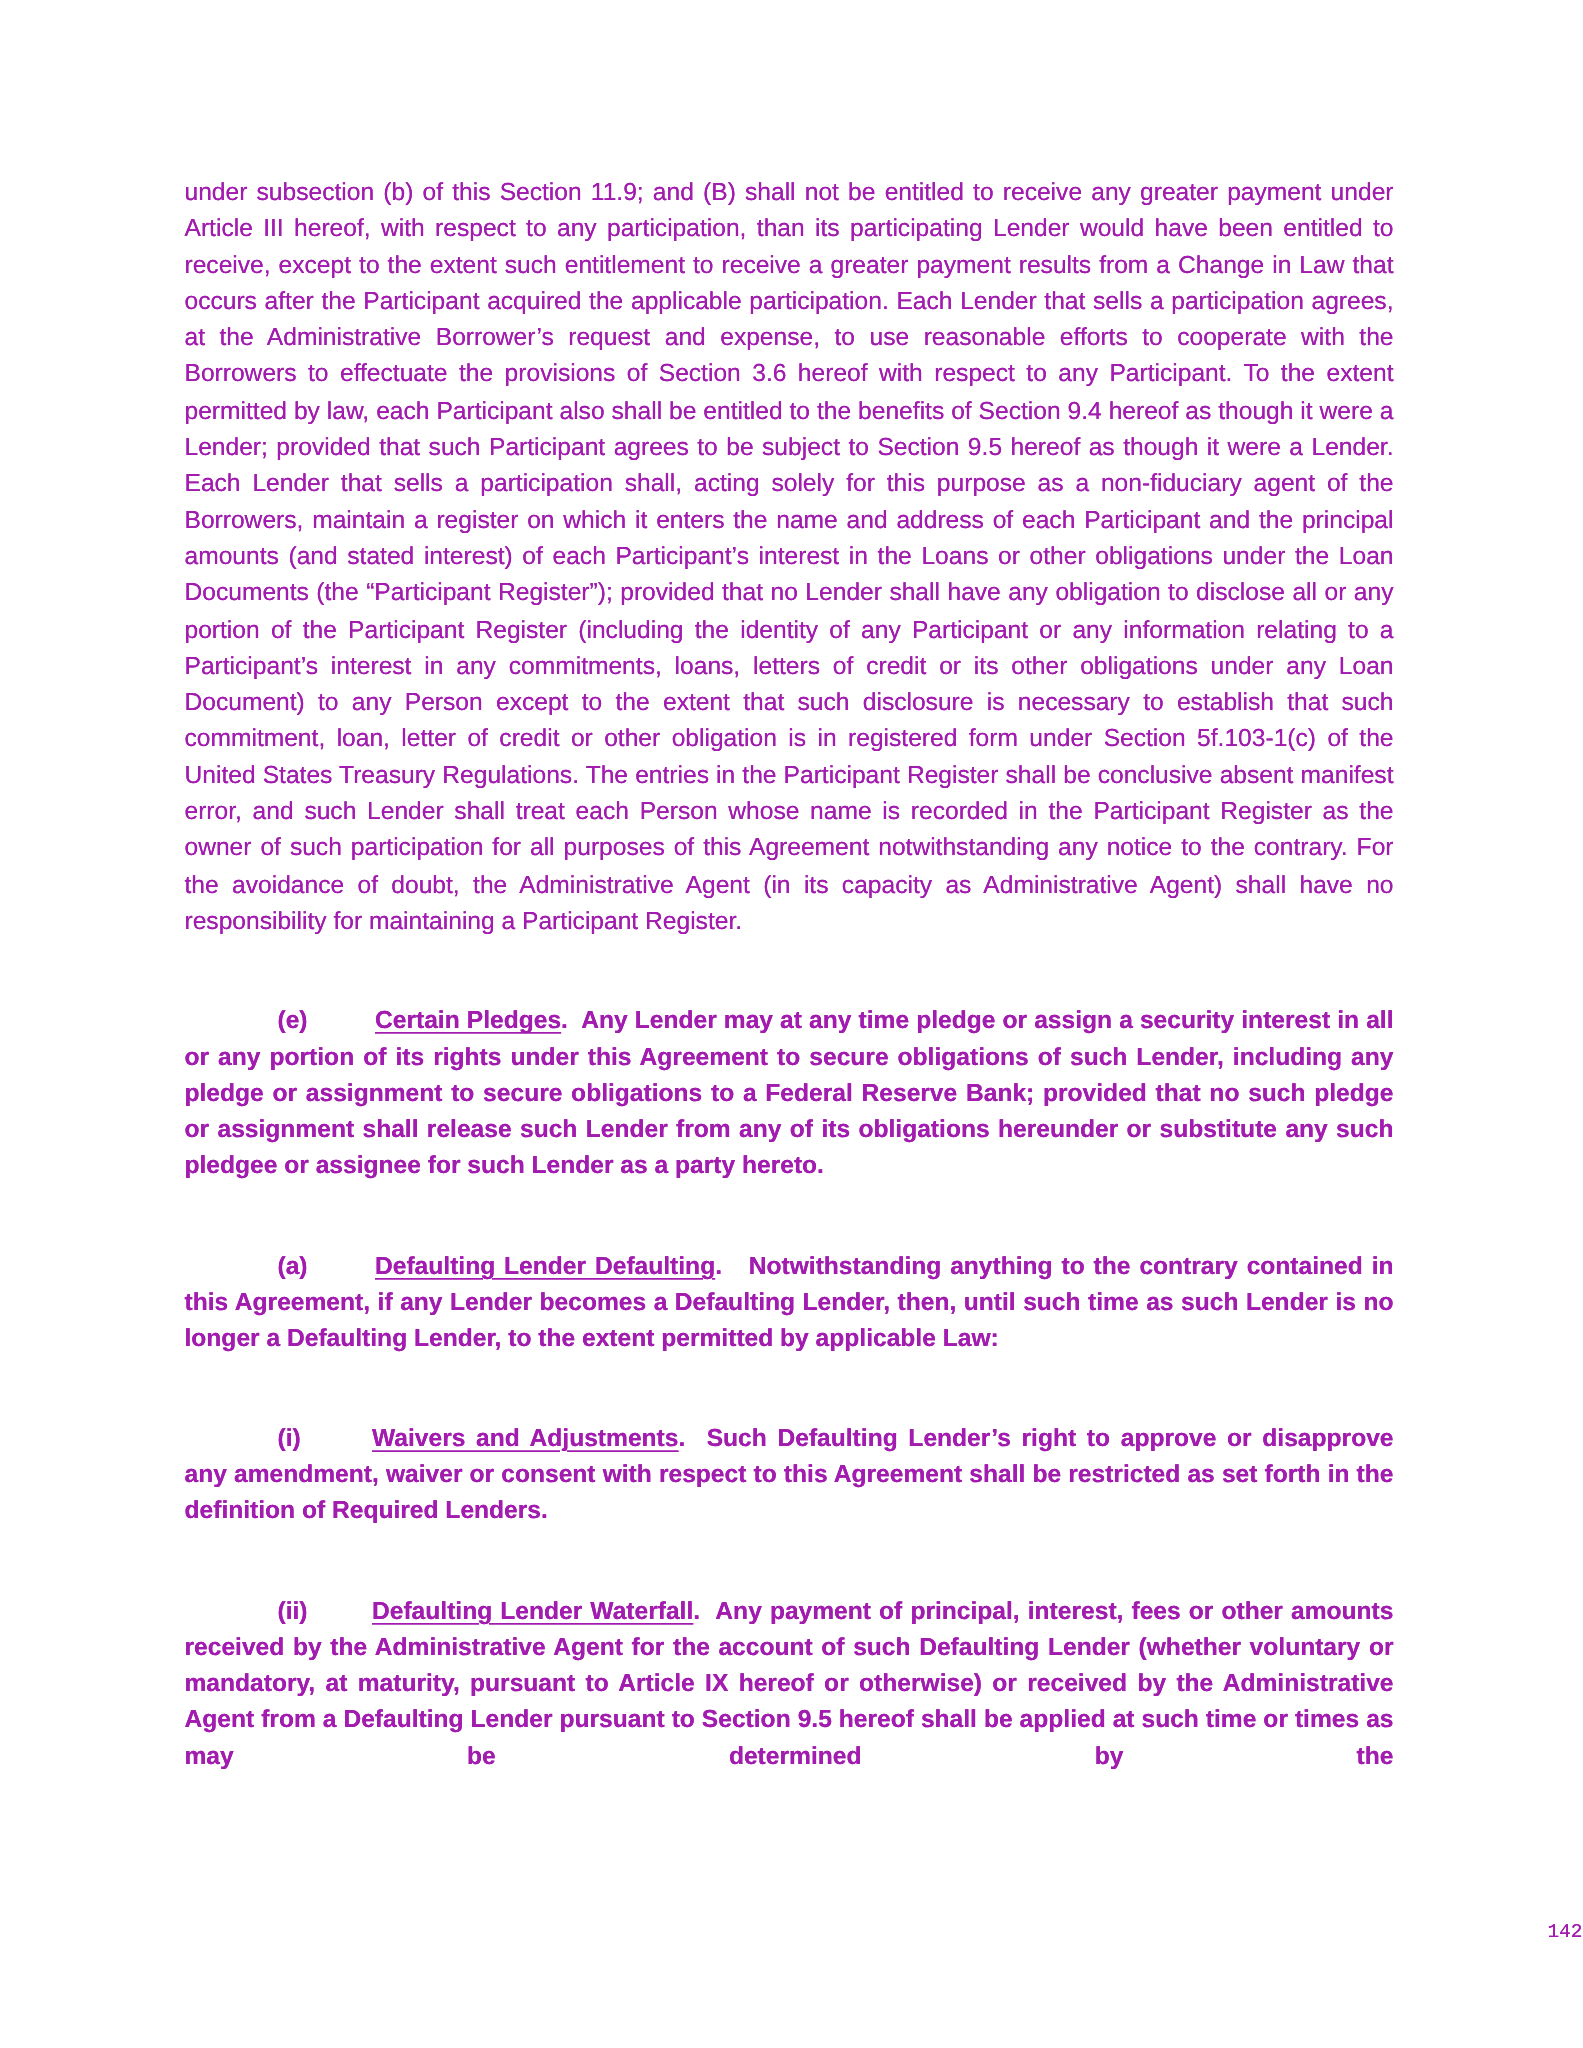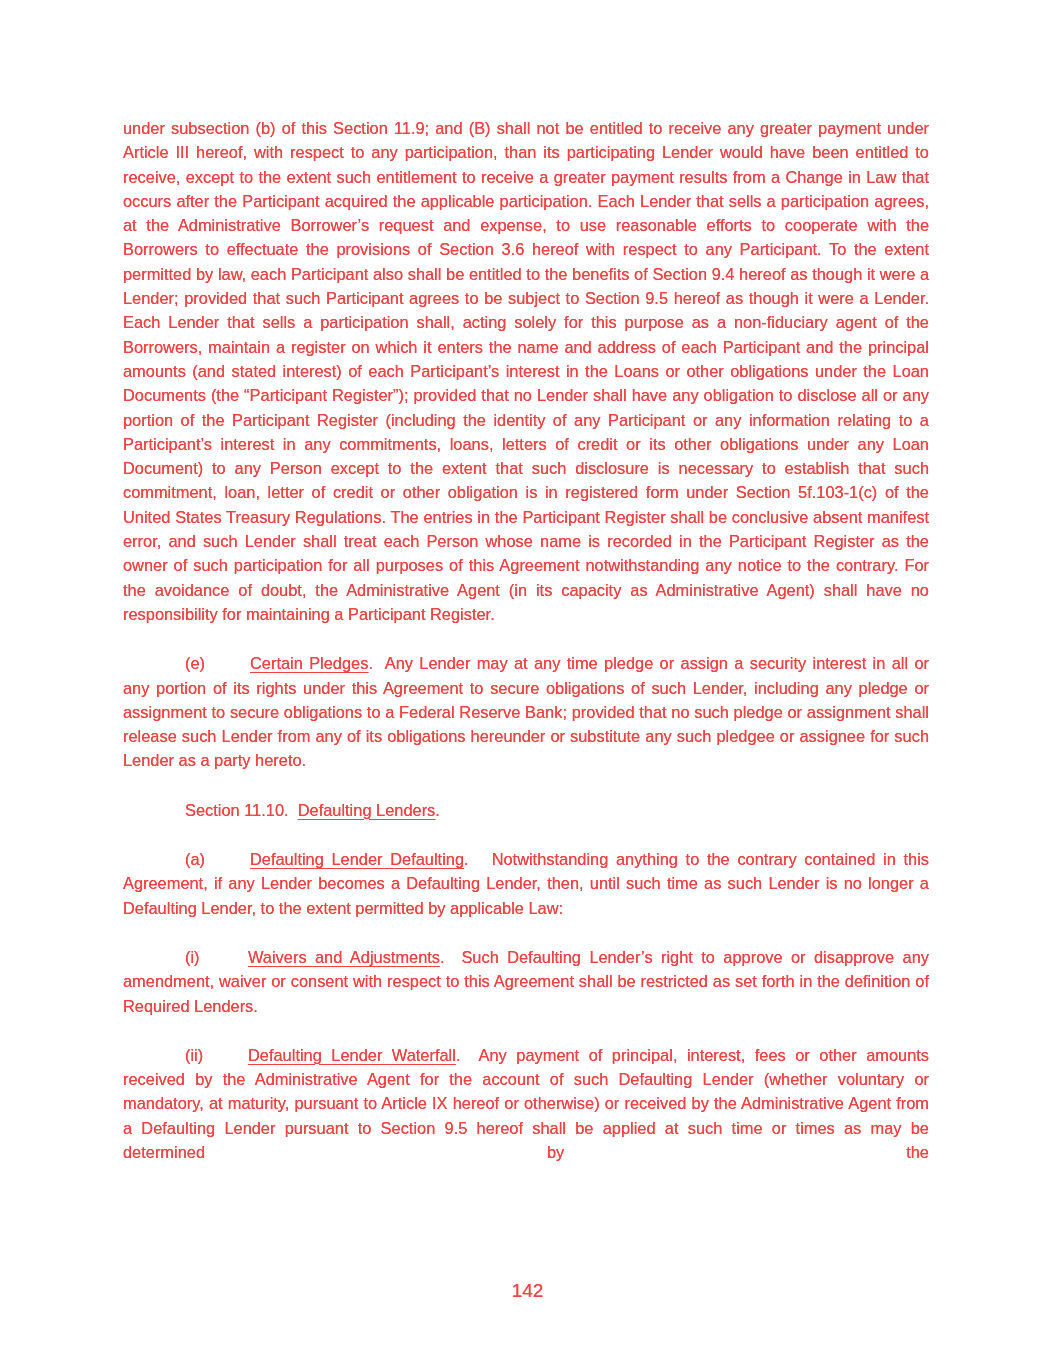--- a/index.html
+++ b/index.html
@@ -2,34 +2,34 @@
 <html><head>
 <meta charset="utf-8">
 <style>
   html, body { margin: 0; padding: 0; background: #ffffff; }
   .page {
     position: relative;
     width: 1055px;
     height: 1365px;
     background: #ffffff;
     font-family: "Liberation Sans", sans-serif;
-    color: #ef4444;
+    color: #a21caf;
     text-shadow: 0 0 0.35px currentColor; 
   }
   .content {
     position: absolute;
     left: 123px;
     top: 116px;
     width: 806px;
     font-size: 16.4px;
     line-height: 24.3px;
     text-align: justify;
   }
   .content p { margin: 0; }
-  .content p + p { margin-top: 25px; }
+  .content p + p { margin-top: 42px; font-weight: bold; }
 
   
   .item { text-indent: 62px; }
   .marker { display: inline-block; width: 65px; text-indent: 0; }
 
   
   .sub { margin-left: 62px; }
   .sub .marker { width: 63px; }
 
   .section-head { text-indent: 62px; }
@@ -42,35 +42,35 @@
   .pre { white-space: pre; }
 
   
   .flush-last { text-align-last: justify; }
 
   .page-number {
     position: absolute;
     left: 0;
     top: 1280px;
     width: 100%;
-    text-align: center;
-    font-size: 19px;
+    text-align: right;
+    font-size: 13px;
+    font-family: Liberation Mono, monospace;
   }
 </style>
 </head>
 <body>
 
 <div class="page">
   <div class="content">
 
     <p>under subsection (b) of this Section 11.9; and (B) shall not be entitled to receive any greater payment under Article III hereof, with respect to any participation, than its participating Lender would have been entitled to receive, except to the extent such entitlement to receive a greater payment results from a Change in Law that occurs after the Participant acquired the applicable participation.  Each Lender that sells a participation agrees, at the Administrative Borrower’s request and expense, to use reasonable efforts to cooperate with the Borrowers to effectuate the provisions of Section 3.6 hereof with respect to any Participant.  To the extent permitted by law, each Participant also shall be entitled to the benefits of Section 9.4 hereof as though it were a Lender; provided that such Participant agrees to be subject to Section 9.5 hereof as though it were a Lender.  Each Lender that sells a participation shall, acting solely for this purpose as a non-fiduciary agent of the Borrowers, maintain a register on which it enters the name and address of each Participant and the principal amounts (and stated interest) of each Participant’s interest in the Loans or other obligations under the Loan Documents (the “Participant Register”); provided that no Lender shall have any obligation to disclose all or any portion of the Participant Register (including the identity of any Participant or any information relating to a Participant’s interest in any commitments, loans, letters of credit or its other obligations under any Loan Document) to any Person except to the extent that such disclosure is necessary to establish that such commitment, loan, letter of credit or other obligation is in registered form under Section 5f.103-1(c) of the United States Treasury Regulations.  The entries in the Participant Register shall be conclusive absent manifest error, and such Lender shall treat each Person whose name is recorded in the Participant Register as the owner of such participation for all purposes of this Agreement notwithstanding any notice to the contrary.  For the avoidance of doubt, the Administrative Agent (in its capacity as Administrative Agent) shall have no responsibility for maintaining a Participant Register.</p>
 
     <p class="item"><span class="marker">(e)</span><span class="u">Certain Pledges</span><span class="pre">.  </span><span>Any Lender may at any time pledge or assign a security interest in all or any portion of its rights under this Agreement to secure obligations of such Lender, including any pledge or assignment to secure obligations to a Federal Reserve Bank; provided that no such pledge or assignment shall release such Lender from any of its obligations hereunder or substitute any such pledgee or assignee for such Lender as a party hereto.</span></p>
 
-    <p class="section-head"><span>Section 11.10.</span><span class="pre">  </span><span class="u">Defaulting Lenders</span><span>.</span></p>
 
     <p class="item"><span class="marker">(a)</span><span class="u">Defaulting Lender Defaulting</span><span class="pre">.   </span><span>Notwithstanding anything to the contrary contained in this Agreement, if any Lender becomes a Defaulting Lender, then, until such time as such Lender is no longer a Defaulting Lender, to the extent permitted by applicable Law:</span></p>
 
     <p class="item sub"><span class="marker">(i)</span><span class="u">Waivers and Adjustments</span><span class="pre">.  </span><span>Such Defaulting Lender’s right to approve or disapprove any amendment, waiver or consent with respect to this Agreement shall be restricted as set forth in the definition of Required Lenders.</span></p>
 
     <p class="item sub flush-last"><span class="marker">(ii)</span><span class="u">Defaulting Lender Waterfall</span><span class="pre">.  </span><span>Any payment of principal, interest, fees or other amounts received by the Administrative Agent for the account of such Defaulting Lender (whether voluntary or mandatory, at maturity, pursuant to Article IX hereof or otherwise) or received by the Administrative Agent from a Defaulting Lender pursuant to Section 9.5 hereof shall be applied at such time or times as may be determined by the</span></p>
 
   </div>
 
   <div class="page-number">142</div>

